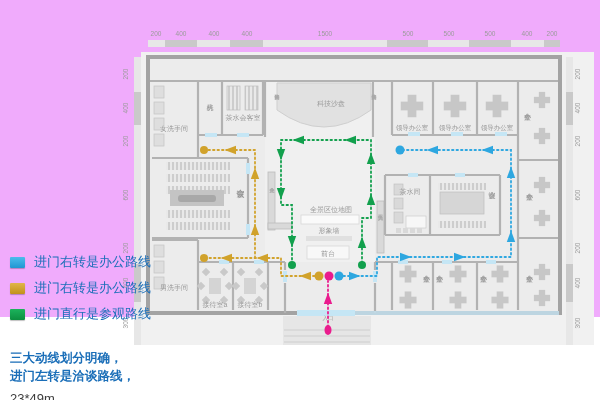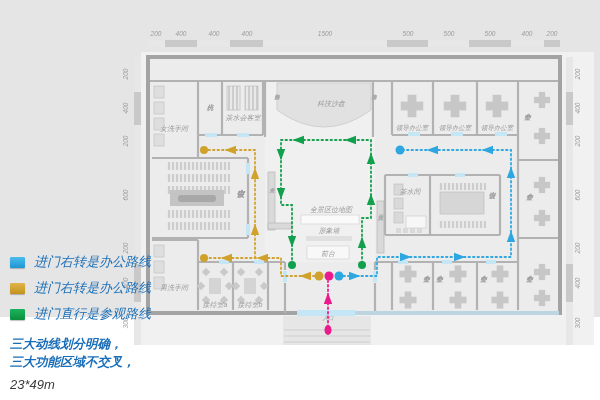--- a/index.html
+++ b/index.html
@@ -1,27 +1,27 @@
 <!DOCTYPE html>
 <html><head>
 <meta charset="utf-8">
 <style>
   html,body{margin:0;padding:0;background:#ffffff;width:600px;height:400px;overflow:hidden;
     font-family:"Liberation Sans", sans-serif;}
-  #stage{position:relative;width:600px;height:317px;background:#e5e5e5;font-style:italic;}
+  #stage{position:relative;width:600px;height:317px;background:#f0abfc;}
   #plan-svg{position:absolute;left:0;top:0;}
   
   #legend{position:absolute;left:10px;top:249px;width:175px;}
   .legend-item{display:flex;align-items:center;height:26px;}
   .swatch{width:15px;height:11px;margin-right:9px;border-radius:1px;box-shadow:0 1px 1px rgba(0,0,0,.25);}
   .sw-blue{background:linear-gradient(#4cbcec,#1f96d2);}
   .sw-gold{background:linear-gradient(#e0b54a,#c2921b);}
   .sw-green{background:linear-gradient(#1cb35c,#0c8f40);}
   .legend-label{color:#1a6eb8;font-size:13px;white-space:nowrap;}
-  .notes{margin-top:8px;}
+  .notes{margin-top:22px;}
   .note-line{color:#1a6eb8;font-size:12.5px;font-weight:bold;line-height:18px;white-space:nowrap;}
   .size-label{color:#3c3c3c;font-size:13px;margin-top:6px;}
   text{font-family:"Liberation Sans", sans-serif;}
   .dim{font-size:6.5px;fill:#9b9b9b;}
   .rlabel{font-size:7px;fill:#9a9a9a;}
   .vtext{writing-mode:vertical-rl;text-orientation:upright;}
 </style>
 </head>
 <body>
 
@@ -301,18 +301,18 @@
     <div class="legend-item">
       <div class="swatch sw-gold"></div>
       <div class="legend-label">进门右转是办公路线</div>
     </div>
     <div class="legend-item">
       <div class="swatch sw-green"></div>
       <div class="legend-label">进门直行是参观路线</div>
     </div>
     <div class="notes">
       <div class="note-line">三大动线划分明确，</div>
-      <div class="note-line">三大功能区域不交叉，</div>
+      <div class="note-line">进门左转是洽谈路线，</div>
     </div>
     <div class="size-label">23*49m</div>
   </div>
 
 </div>
 
 </body></html>

